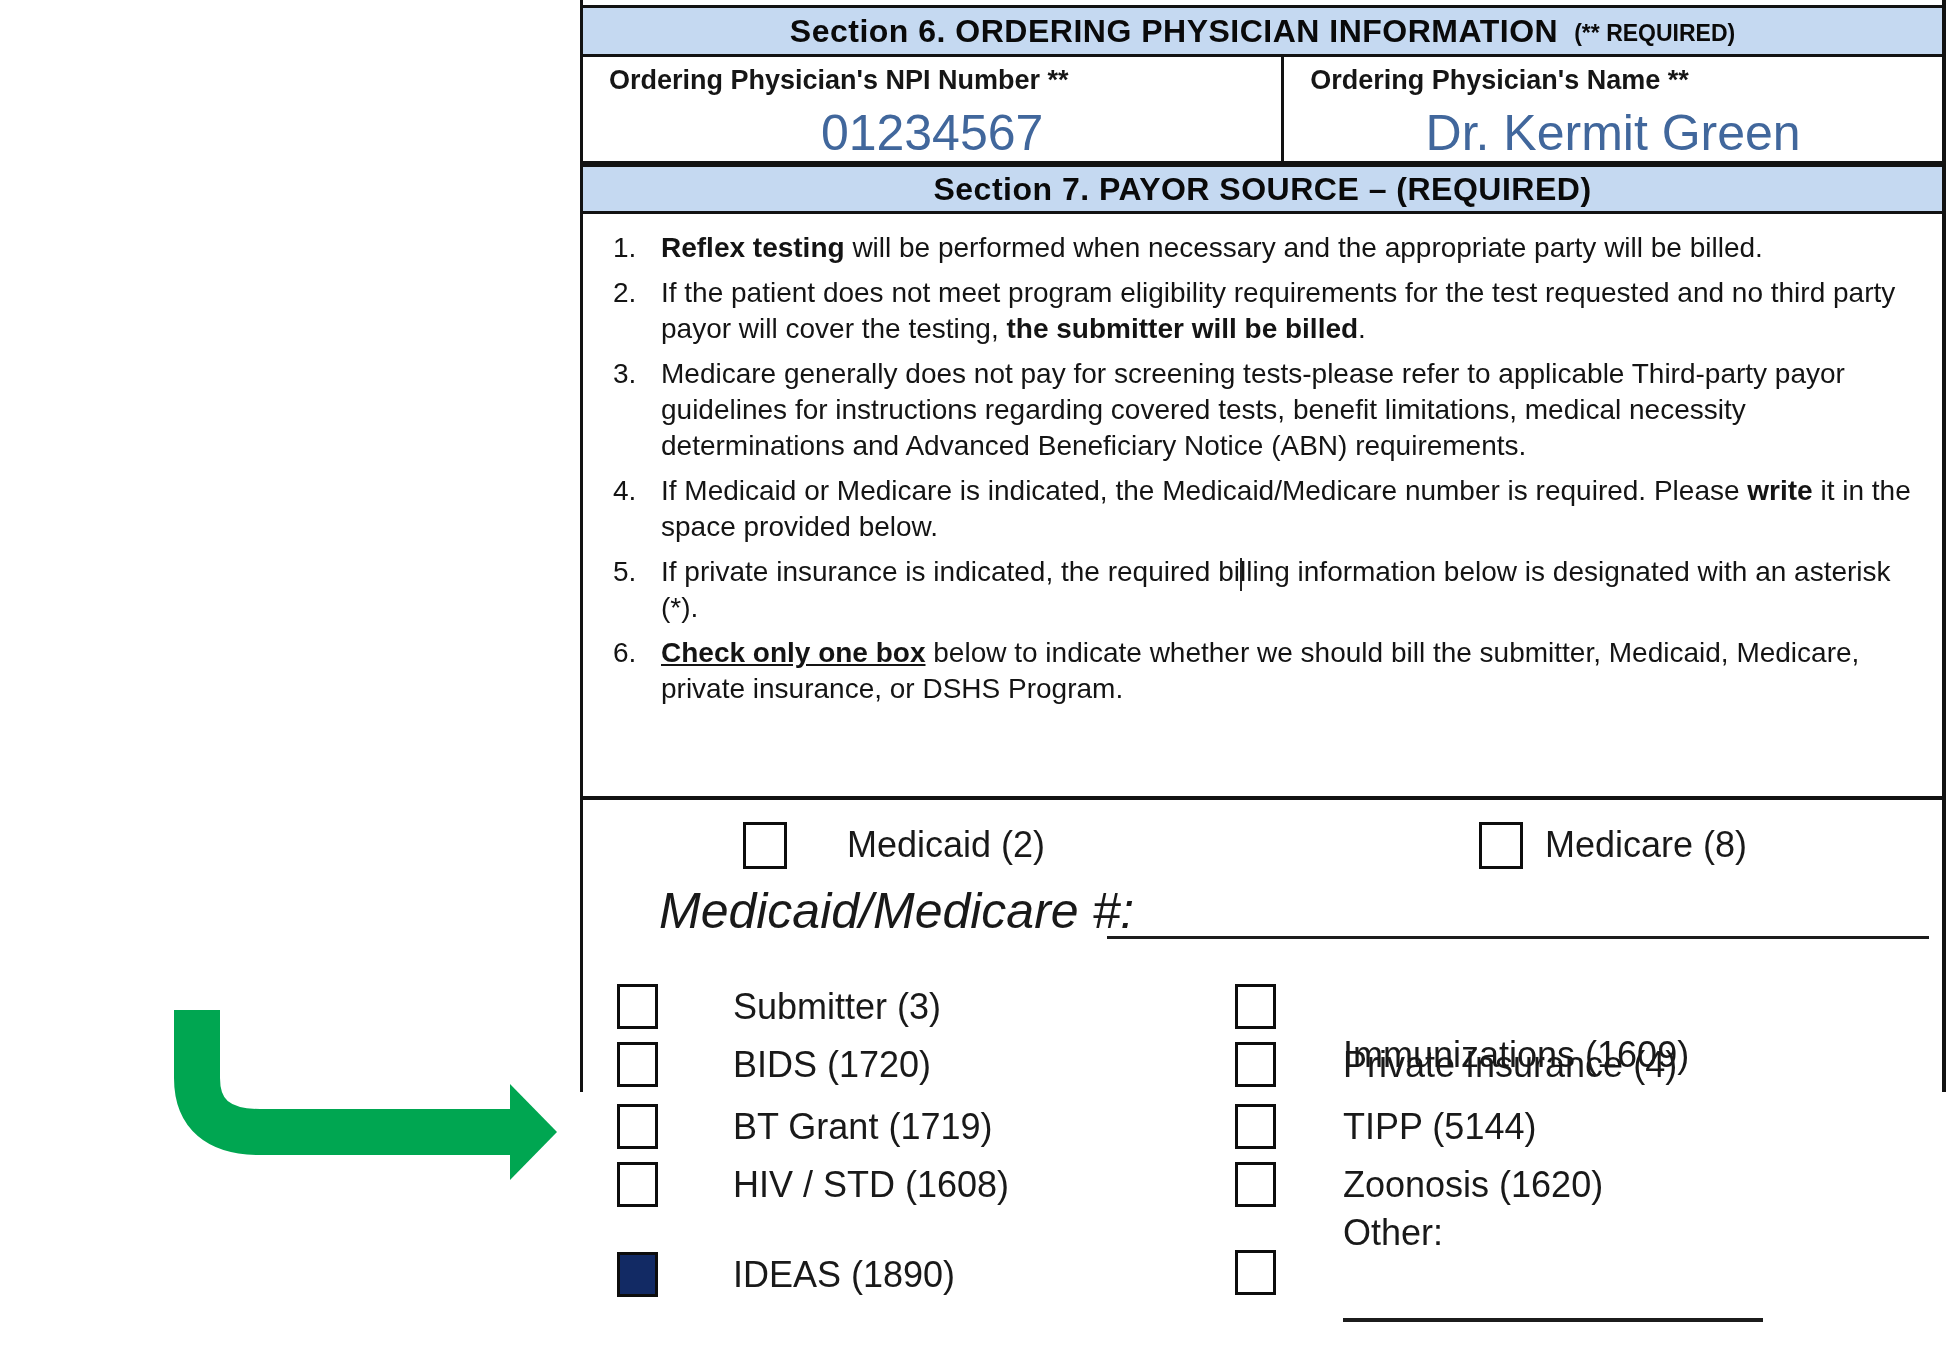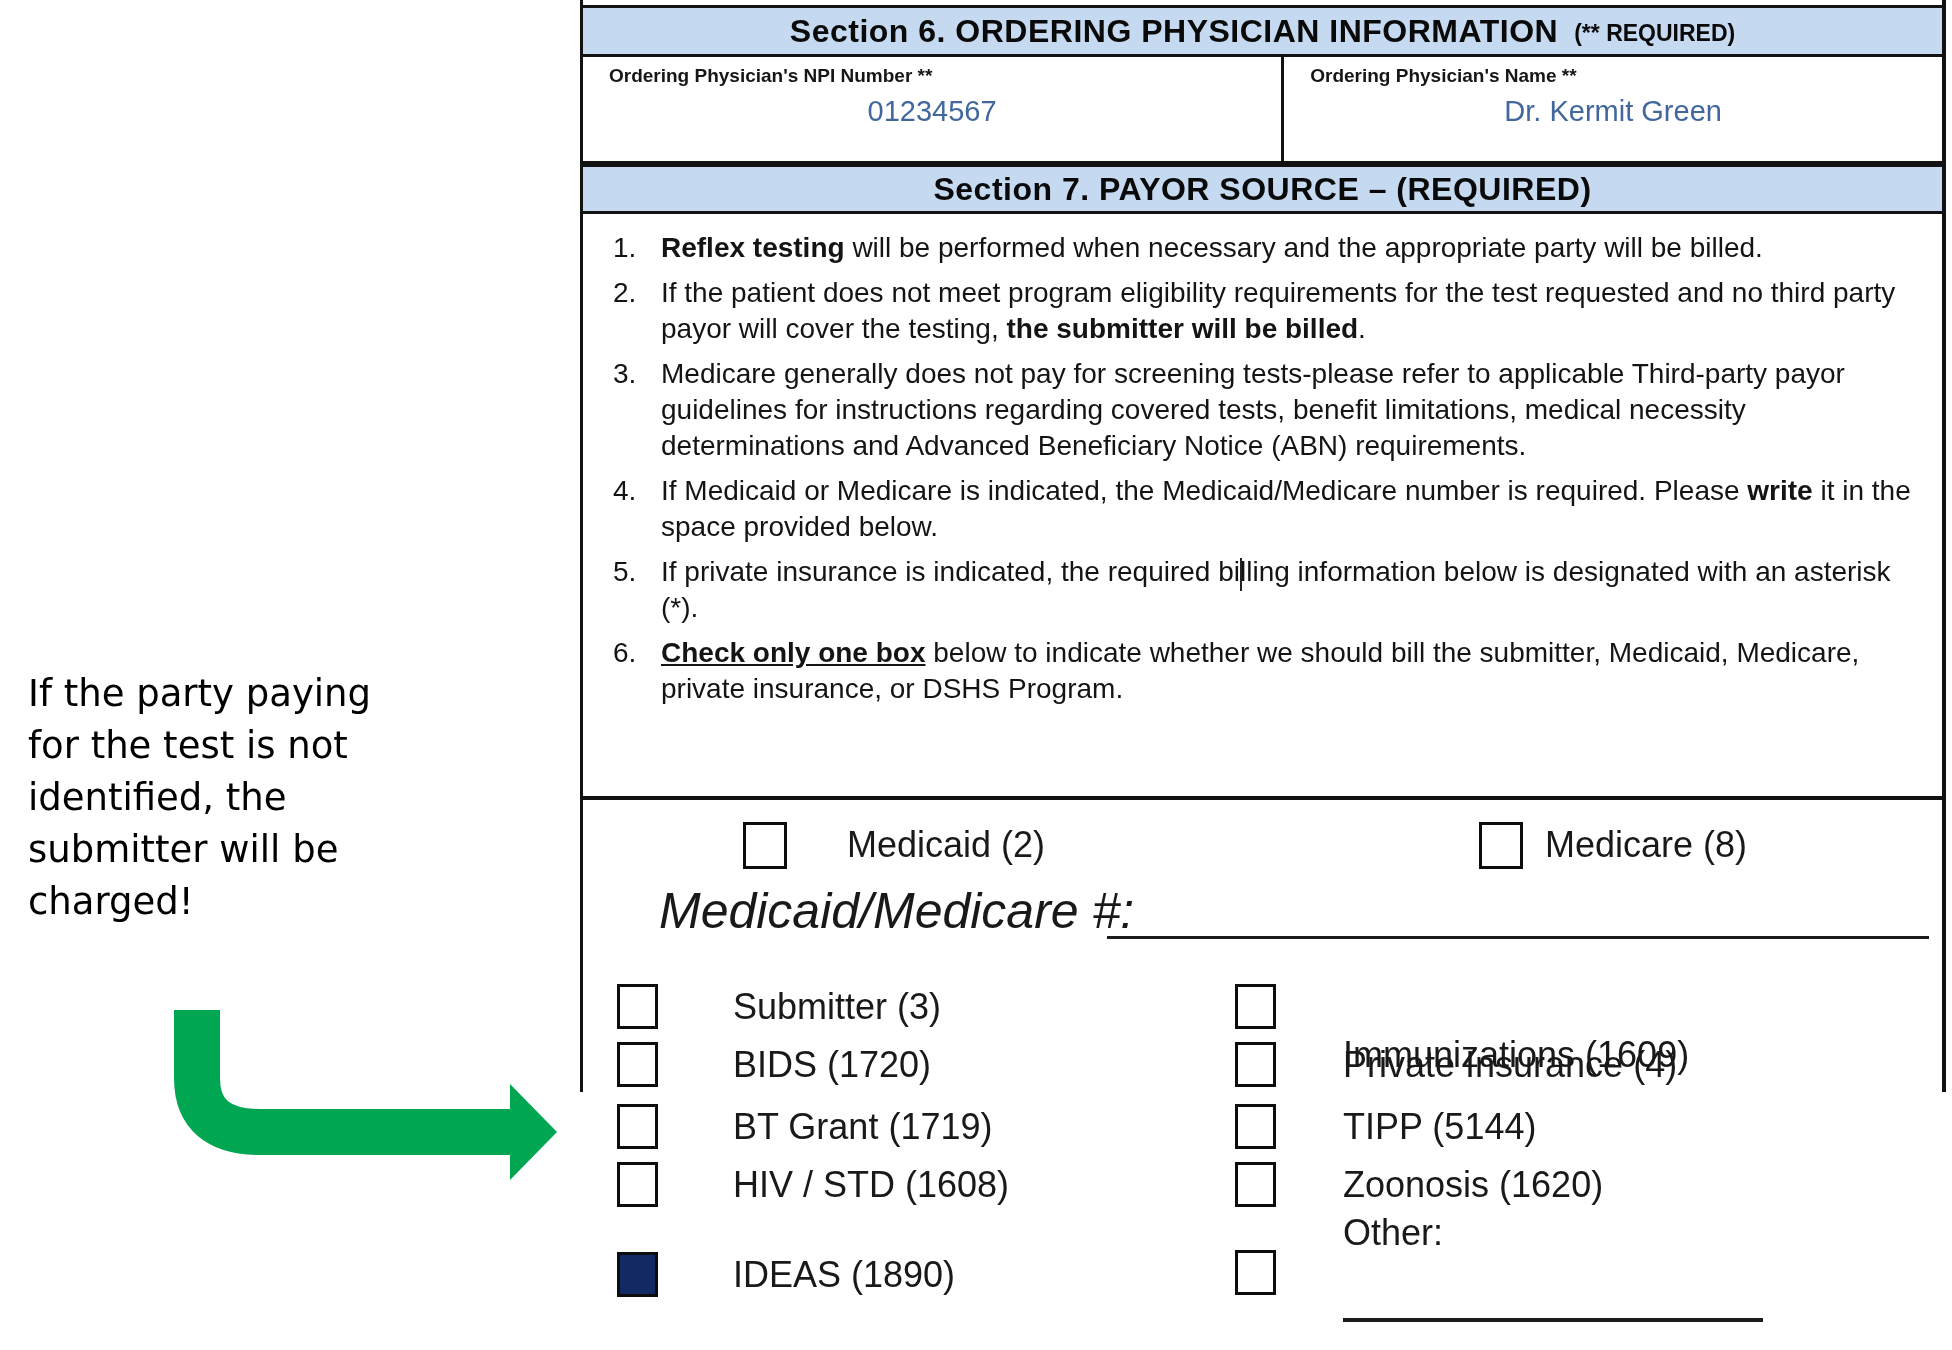--- a/index.html
+++ b/index.html
@@ -26,22 +26,22 @@
     display:flex;align-items:center;justify-content:center;gap:16px;box-sizing:border-box;
   }
   .band.sec6{margin-top:5px;height:52px;}
   .band.sec7{height:47px;border-top:none;justify-content:center;}
   .band-title{font-weight:bold;font-size:32px;letter-spacing:.5px;color:#0a0a0a;}
   .band-req{font-weight:bold;font-size:23px;color:#0a0a0a;padding-top:4px;}
 
   .phys-row{display:flex;height:110px;border-bottom:6px solid #121212;box-sizing:border-box;}
   .phys-cell{flex:0 0 51.6%;border-right:3px solid #121212;box-sizing:border-box;display:flex;flex-direction:column;}
   .phys-cell.last{flex:1;border-right:none;}
-  .cell-label{font-weight:bold;font-size:19px;padding:8px 0 0 26px;color:#161616;}
-  .cell-value{text-align:center;font-size:29px;color:#41679c;margin-top:8px;}
+  .cell-label{font-weight:bold;font-size:27px;padding:8px 0 0 26px;color:#161616;}
+  .cell-value{text-align:center;font-size:50px;color:#41679c;margin-top:8px;}
 
   .instructions{
     height:586px;box-sizing:border-box;border-bottom:4px solid #121212;
     padding:16px 24px 0 30px;font-size:28px;line-height:36px;color:#141414;
   }
   .ins-item{display:flex;margin-bottom:9px;}
   .ins-num{flex:none;width:48px;}
   .ins-body{flex:1;}
 
   .payor{position:relative;height:543px;}
@@ -52,25 +52,20 @@
   .opt-label{font-size:36px;color:#191919;white-space:nowrap;}
   .write-line{border-bottom:3px solid #1c1c1c;}
 
   .caret{position:absolute;width:2px;height:33px;background:#222;}
 </style>
 </head>
 <body>
 
 <div class="canvas">
 
-  <div class="annotation">If the party paying
-for the test is not
-identified, the
-submitter will be
-charged!</div>
 
   <svg class="arrow-svg" width="420" height="210" viewBox="0 0 420 210">
     <path d="M 47 22 L 47 90 Q 47 144 110 144 L 362 144" fill="none" stroke="#00a651" stroke-width="46"></path>
     <polygon points="360,96 360,192 407,144" fill="#00a651"></polygon>
   </svg>
 
   <div class="form">
 
     <div class="band sec6">
       <span class="band-title">Section 6. ORDERING PHYSICIAN INFORMATION</span>

